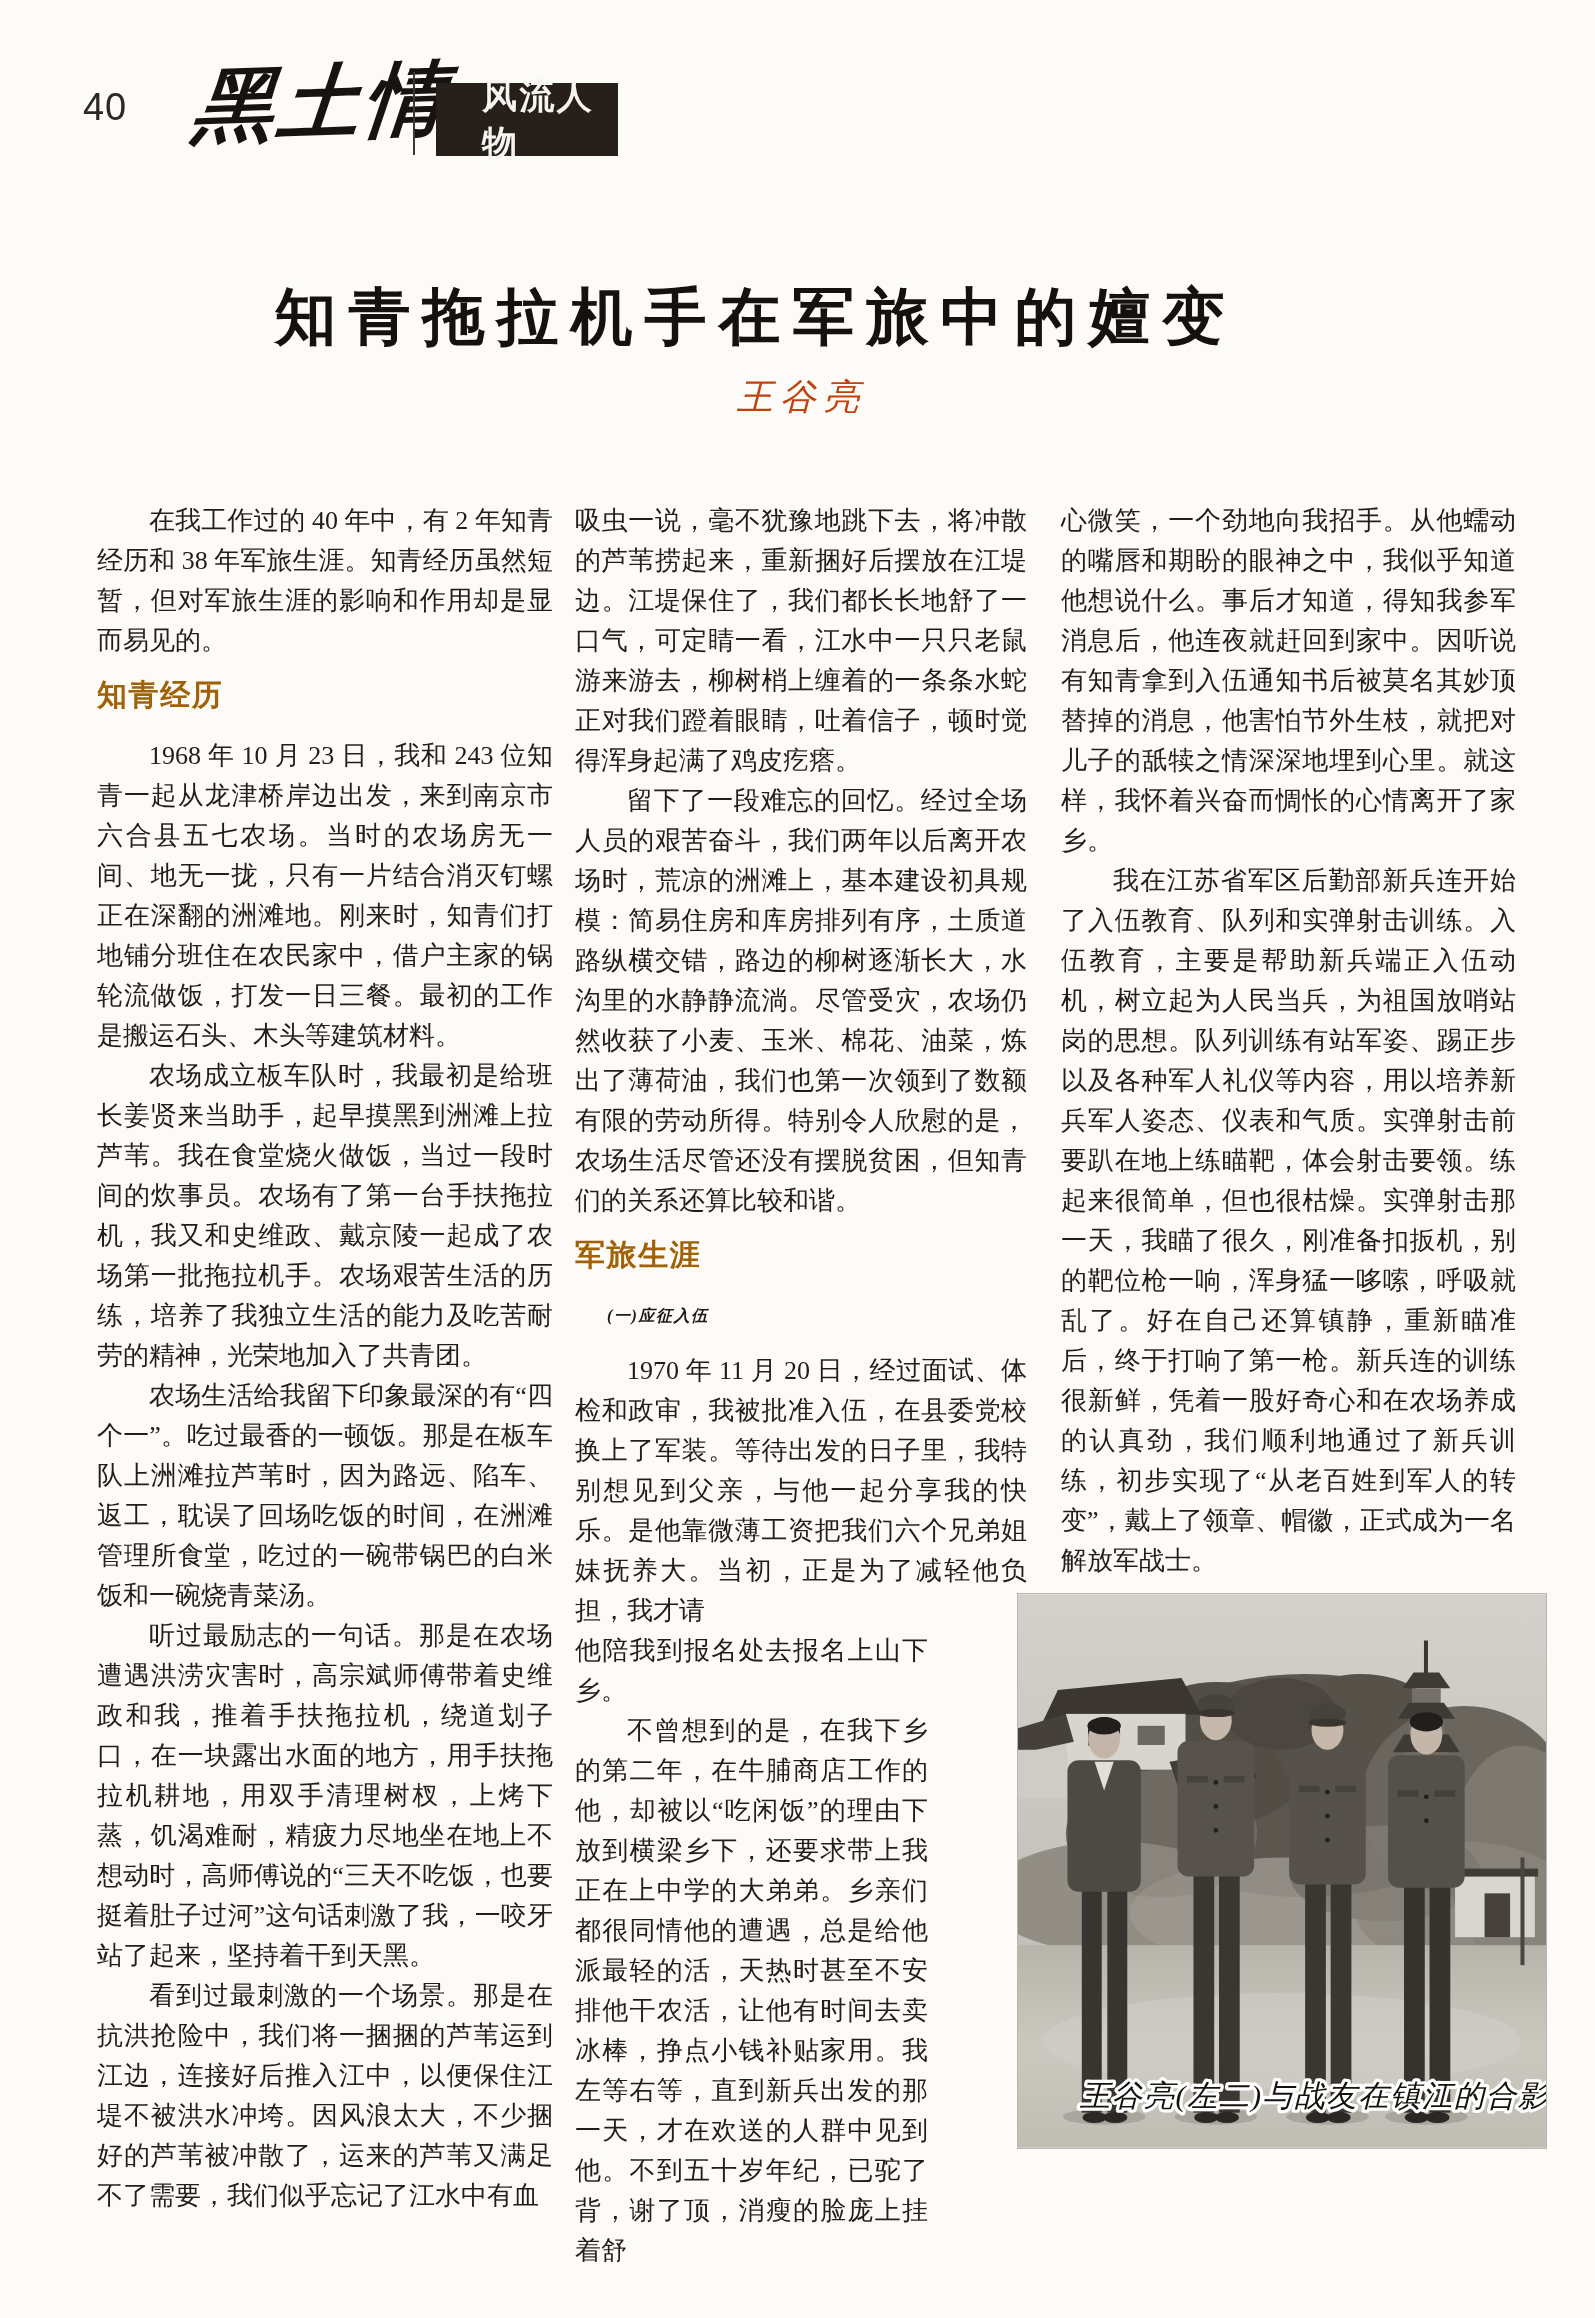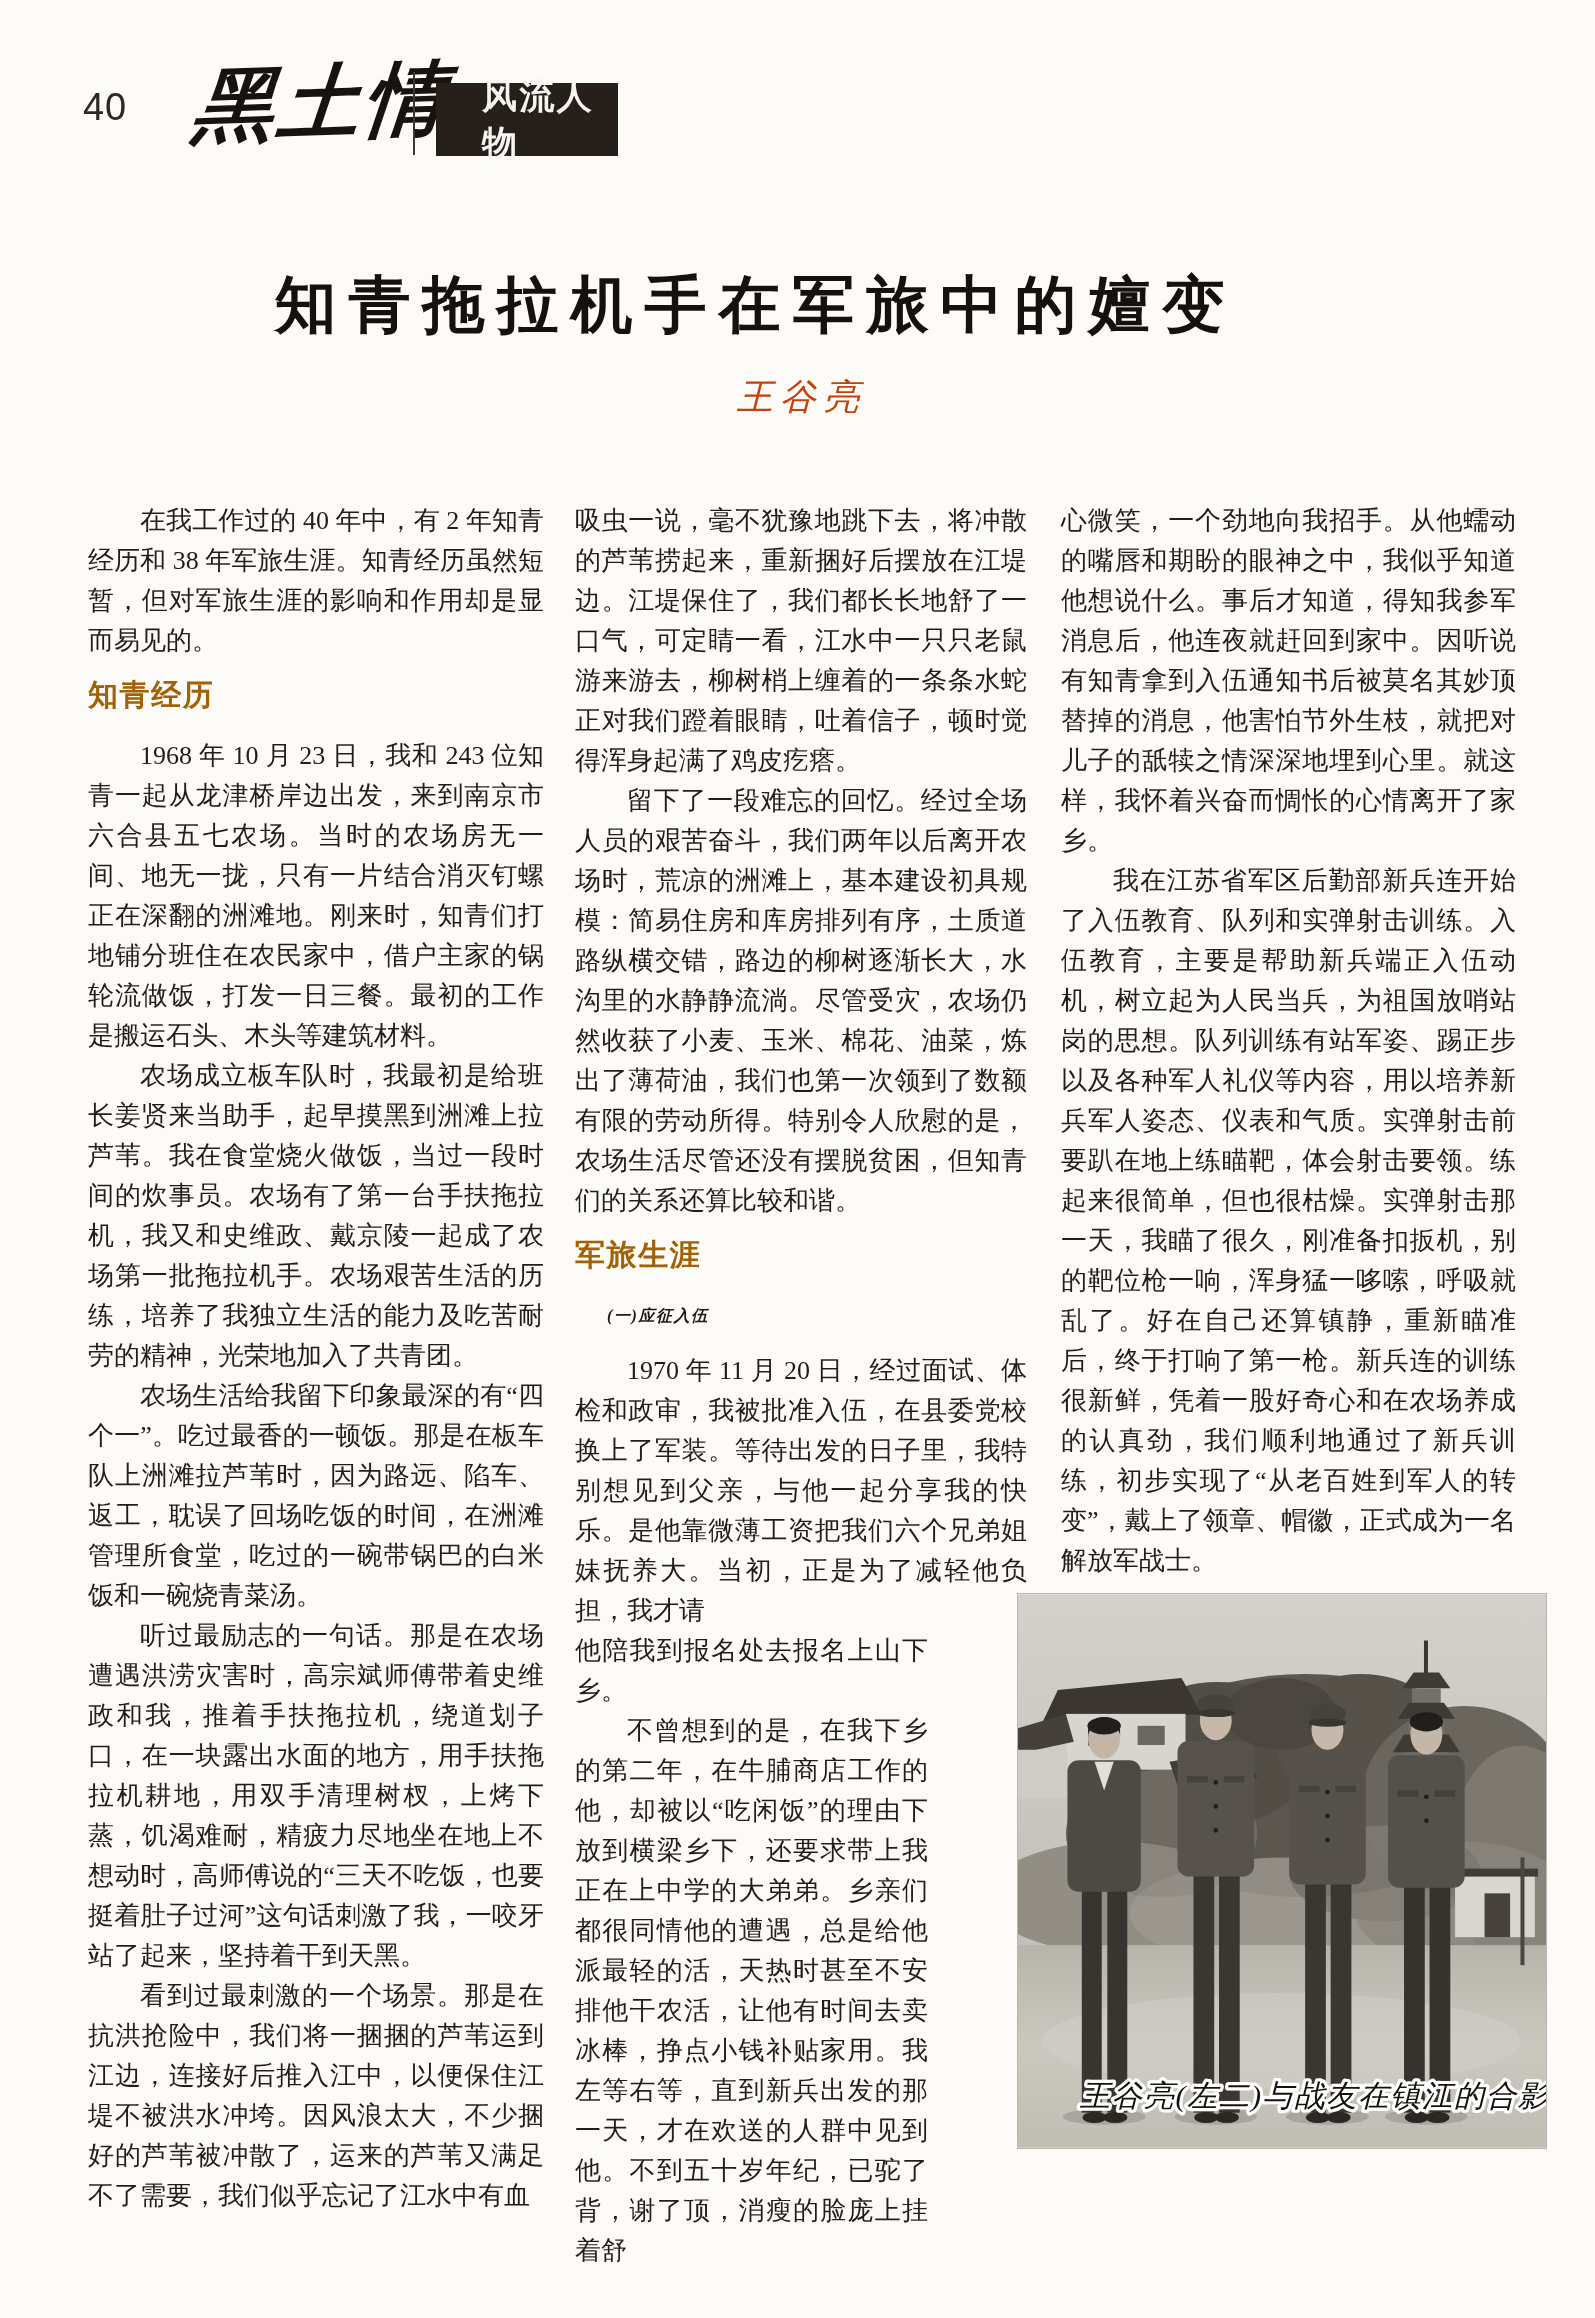--- a/index.html
+++ b/index.html
@@ -41,39 +41,38 @@
     font-family:"Liberation Sans","DejaVu Sans",sans-serif;
     font-weight:bold;font-size:35px;letter-spacing:2.4px;
   }
   
   .article-title{
     position:absolute;left:0;top:263px;width:1475px;
     text-align:center;
     font-family:"Liberation Sans","DejaVu Sans",sans-serif;
     font-weight:800;font-size:62px;color:#14110e;
     letter-spacing:12px;text-indent:12px;
-    margin:0;
-    padding-left:12px;
+    margin:12px;
   }
   .article-author{
     position:absolute;left:0;top:373px;width:1596px;
     text-align:center;
     font-style:italic;
     font-size:36px;color:#c2410c;
     letter-spacing:7.2px;text-indent:7.2px;
   }
   
   .col{
     position:absolute;top:501px;
     width:456px;
     font-size:26px;line-height:40px;
     text-align:justify;
     color:#211e1a;
   }
-  .col1{left:88px;}
+  .col1{left:97px;}
   .col2{left:575px;width:452px;}
   .col3{left:1061px;width:455px;}
   .col p{margin:0;text-indent:2em;}
   .col p.cont{text-indent:0;}
   .sec-heading{
     font-family:"Liberation Sans","DejaVu Sans",sans-serif;
     font-weight:bold;font-size:30px;color:#a16207;
     text-align:left;margin:14.4px 0 21px;letter-spacing:1.6px;
   }
   .sub-heading{

